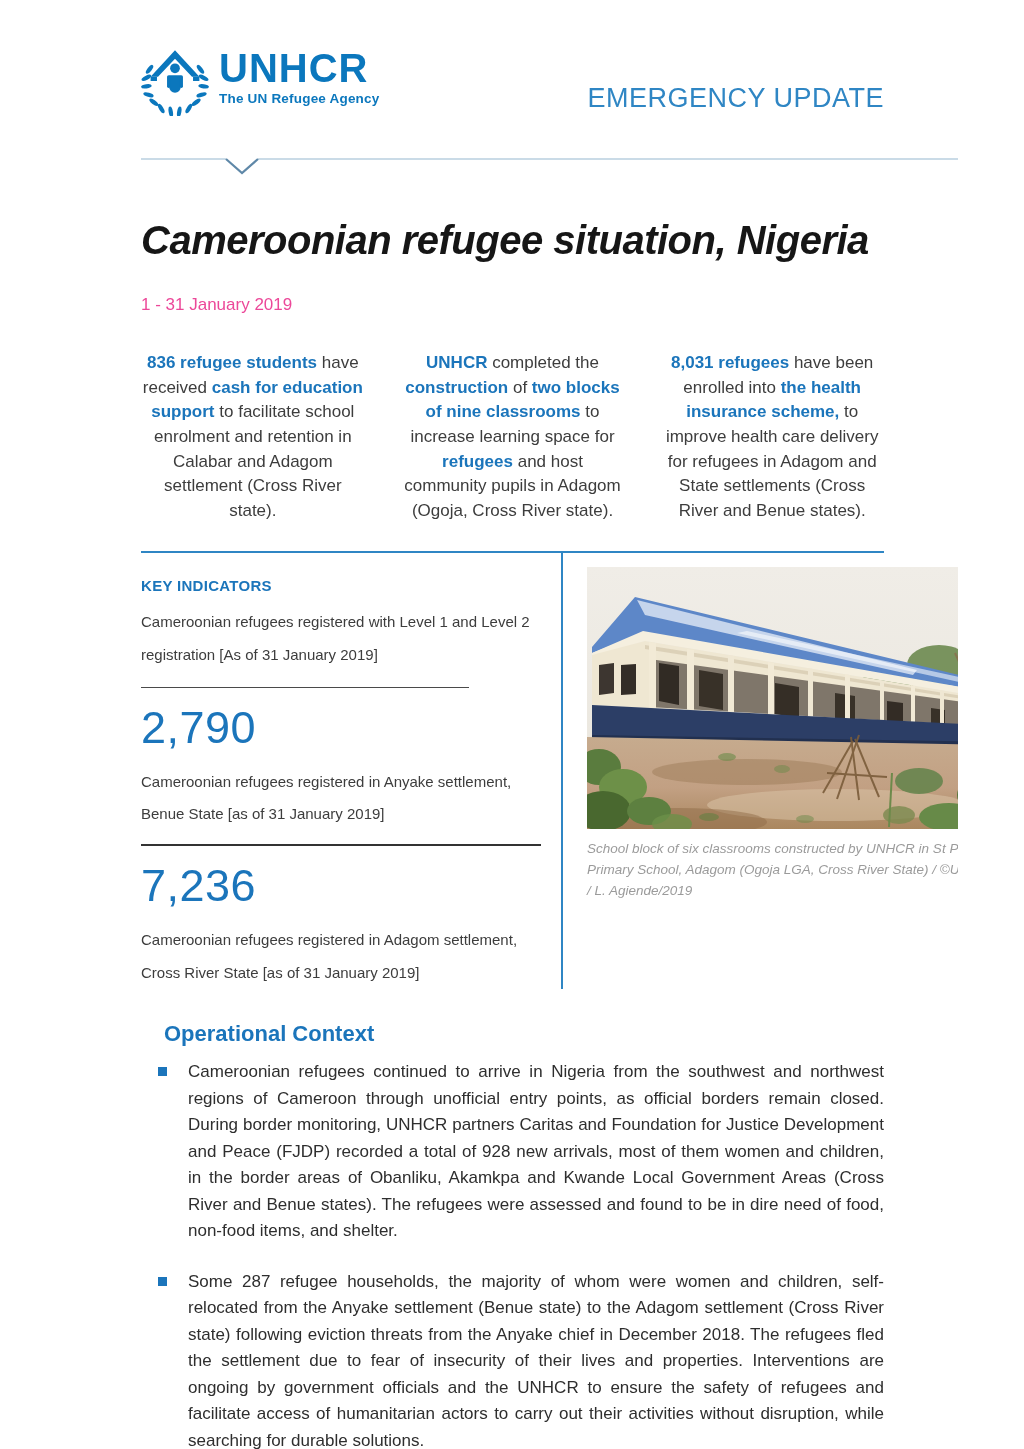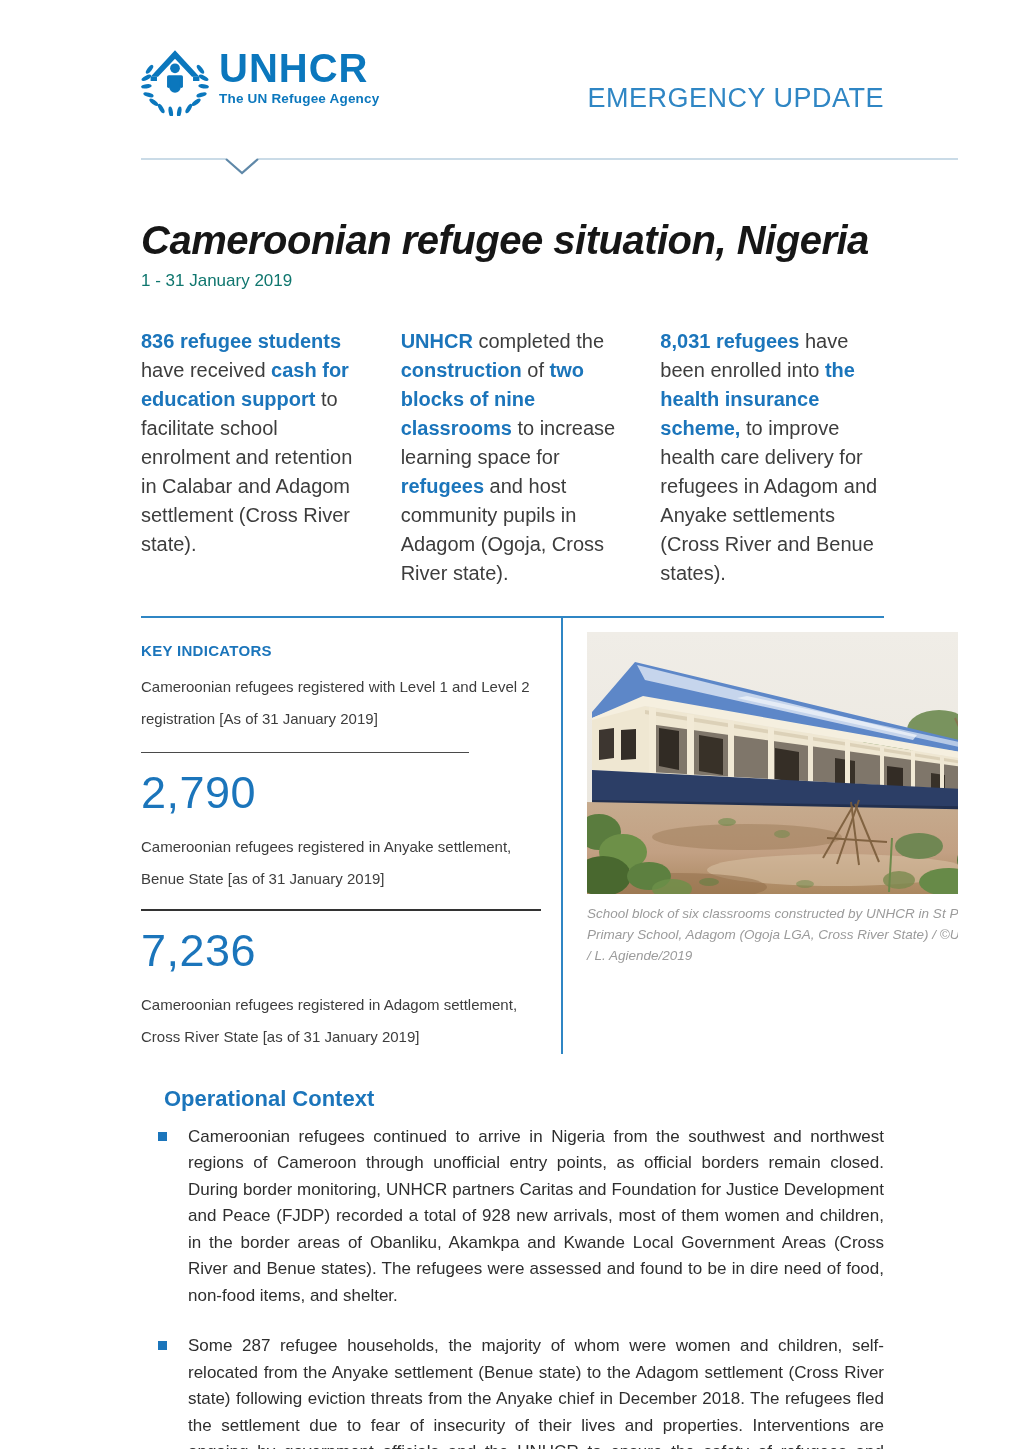--- a/index.html
+++ b/index.html
@@ -20,25 +20,25 @@
   .logo { display:flex; align-items:flex-start; gap:10px; }
   .logo-text { display:flex; flex-direction:column; justify-content:center; padding-top:2px; }
   .logo-org { font-size:40px; font-weight:bold; color:#0b77bd; letter-spacing:1px; line-height:1.0; }
   .logo-tagline { font-size:13.5px; font-weight:bold; color:#0b77bd; margin-top:3px; letter-spacing:0.2px;text-align:center; }
   .doc-type { font-size:27px; color:#2f86c4; letter-spacing:0.5px; padding-bottom:6px; }
 
   .header-rule { margin-top:36px; height:22px; }
 
   
   .title { margin-top:40px; font-size:40px; font-weight:bold; color:#161616; letter-spacing:-0.5px;font-style:italic; }
-  .period { margin-top:8px; font-size:17px; color:#0f766e; }
+  .period { margin-top:32px; font-size:17px; color:#ec4899; }
 
   
   .highlights { display:flex; gap:36px; margin-top:36px; }
-  .highlight { flex:1; font-size:20px; line-height:1.45; color:#3d3d3d; }
+  .highlight { flex:1; font-size:17px; line-height:1.45; color:#3d3d3d;text-align:center; }
   .hl-em { color:#1b75bb; font-weight:bold; }
 
   
   .ki-section { margin-top:28px; border-top:2px solid #2f86c4; display:flex; }
   .ki-left { width:437px; padding-top:24px; padding-right:20px; }
   .ki-right { flex:1; border-left:2px solid #2f86c4; padding:14px 0 0 24px; }
   .ki-label { font-size:15px; font-weight:bold; color:#1b75bb; letter-spacing:0.3px; }
   .ki-value { font-size:45px; color:#1b75bb; margin-top:14px; letter-spacing:0.5px; }
   .ki-desc { font-size:15px; color:#3d3d3d; margin-top:12px; line-height:2.15; }
   .ki-sep-1 { width:328px; border-bottom:1.5px solid #4a4a4a; margin:16px 0 14px 0; }
@@ -117,21 +117,21 @@
         <polyline points="85,3 101,17 117,3" fill="none" stroke="#5f88a8" stroke-width="2.2"></polyline>
       </svg>
     </div>
 
     <h1 class="title">Cameroonian refugee situation, Nigeria</h1>
     <div class="period">1 - 31 January 2019</div>
 
     <div class="highlights">
       <div class="highlight"><span class="hl-em">836 refugee students</span><span> have received </span><span class="hl-em">cash for education support</span><span> to facilitate school enrolment and retention in Calabar and Adagom settlement (Cross River state).</span></div>
       <div class="highlight"><span class="hl-em">UNHCR</span><span> completed the </span><span class="hl-em">construction</span><span> of </span><span class="hl-em">two blocks of nine classrooms</span><span> to increase learning space for </span><span class="hl-em">refugees</span><span> and host community pupils in Adagom (Ogoja, Cross River state).</span></div>
-      <div class="highlight"><span class="hl-em">8,031 refugees</span><span> have been enrolled into </span><span class="hl-em">the health insurance scheme,</span><span> to improve health care delivery for refugees in Adagom and Anyake settlements (Cross River and Benue states).</span></div>
+      <div class="highlight"><span class="hl-em">8,031 refugees</span><span> have been enrolled into </span><span class="hl-em">the health insurance scheme,</span><span> to improve health care delivery for refugees in Adagom and State settlements (Cross River and Benue states).</span></div>
     </div>
 
     <div class="ki-section">
       <div class="ki-left">
         <div class="ki-label">KEY INDICATORS</div>
 
         <div>
           <div class="ki-desc">Cameroonian refugees registered with Level 1 and Level 2 registration [As of 31 January 2019]</div>
         </div>
         <div class="ki-sep-1"></div>

